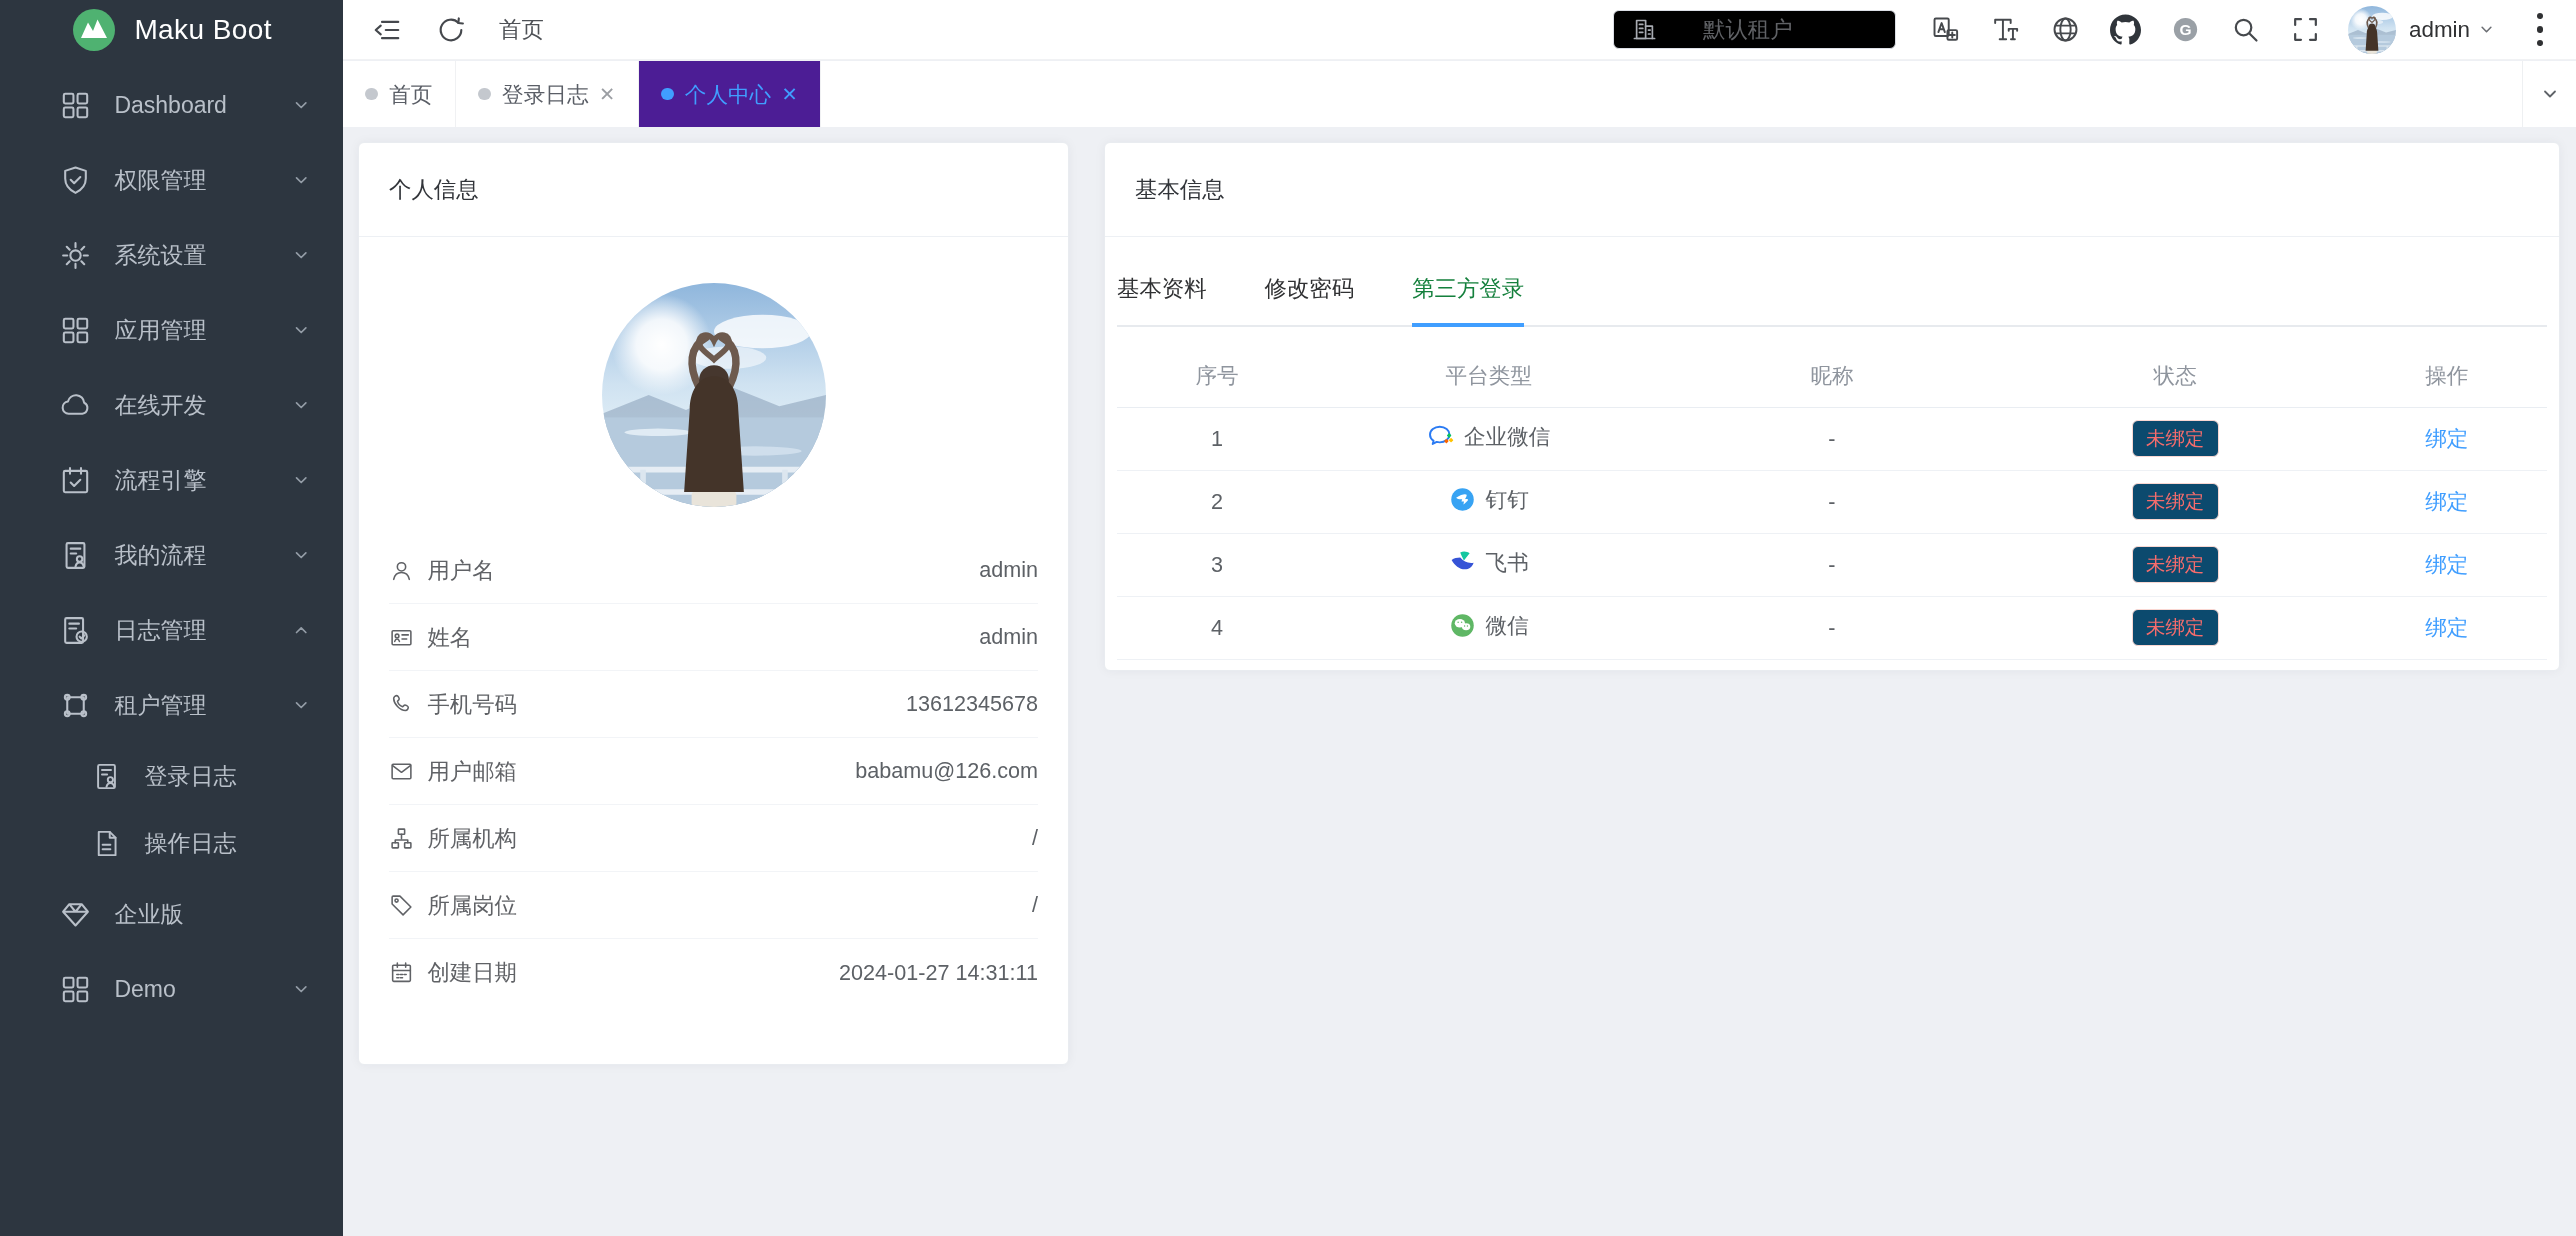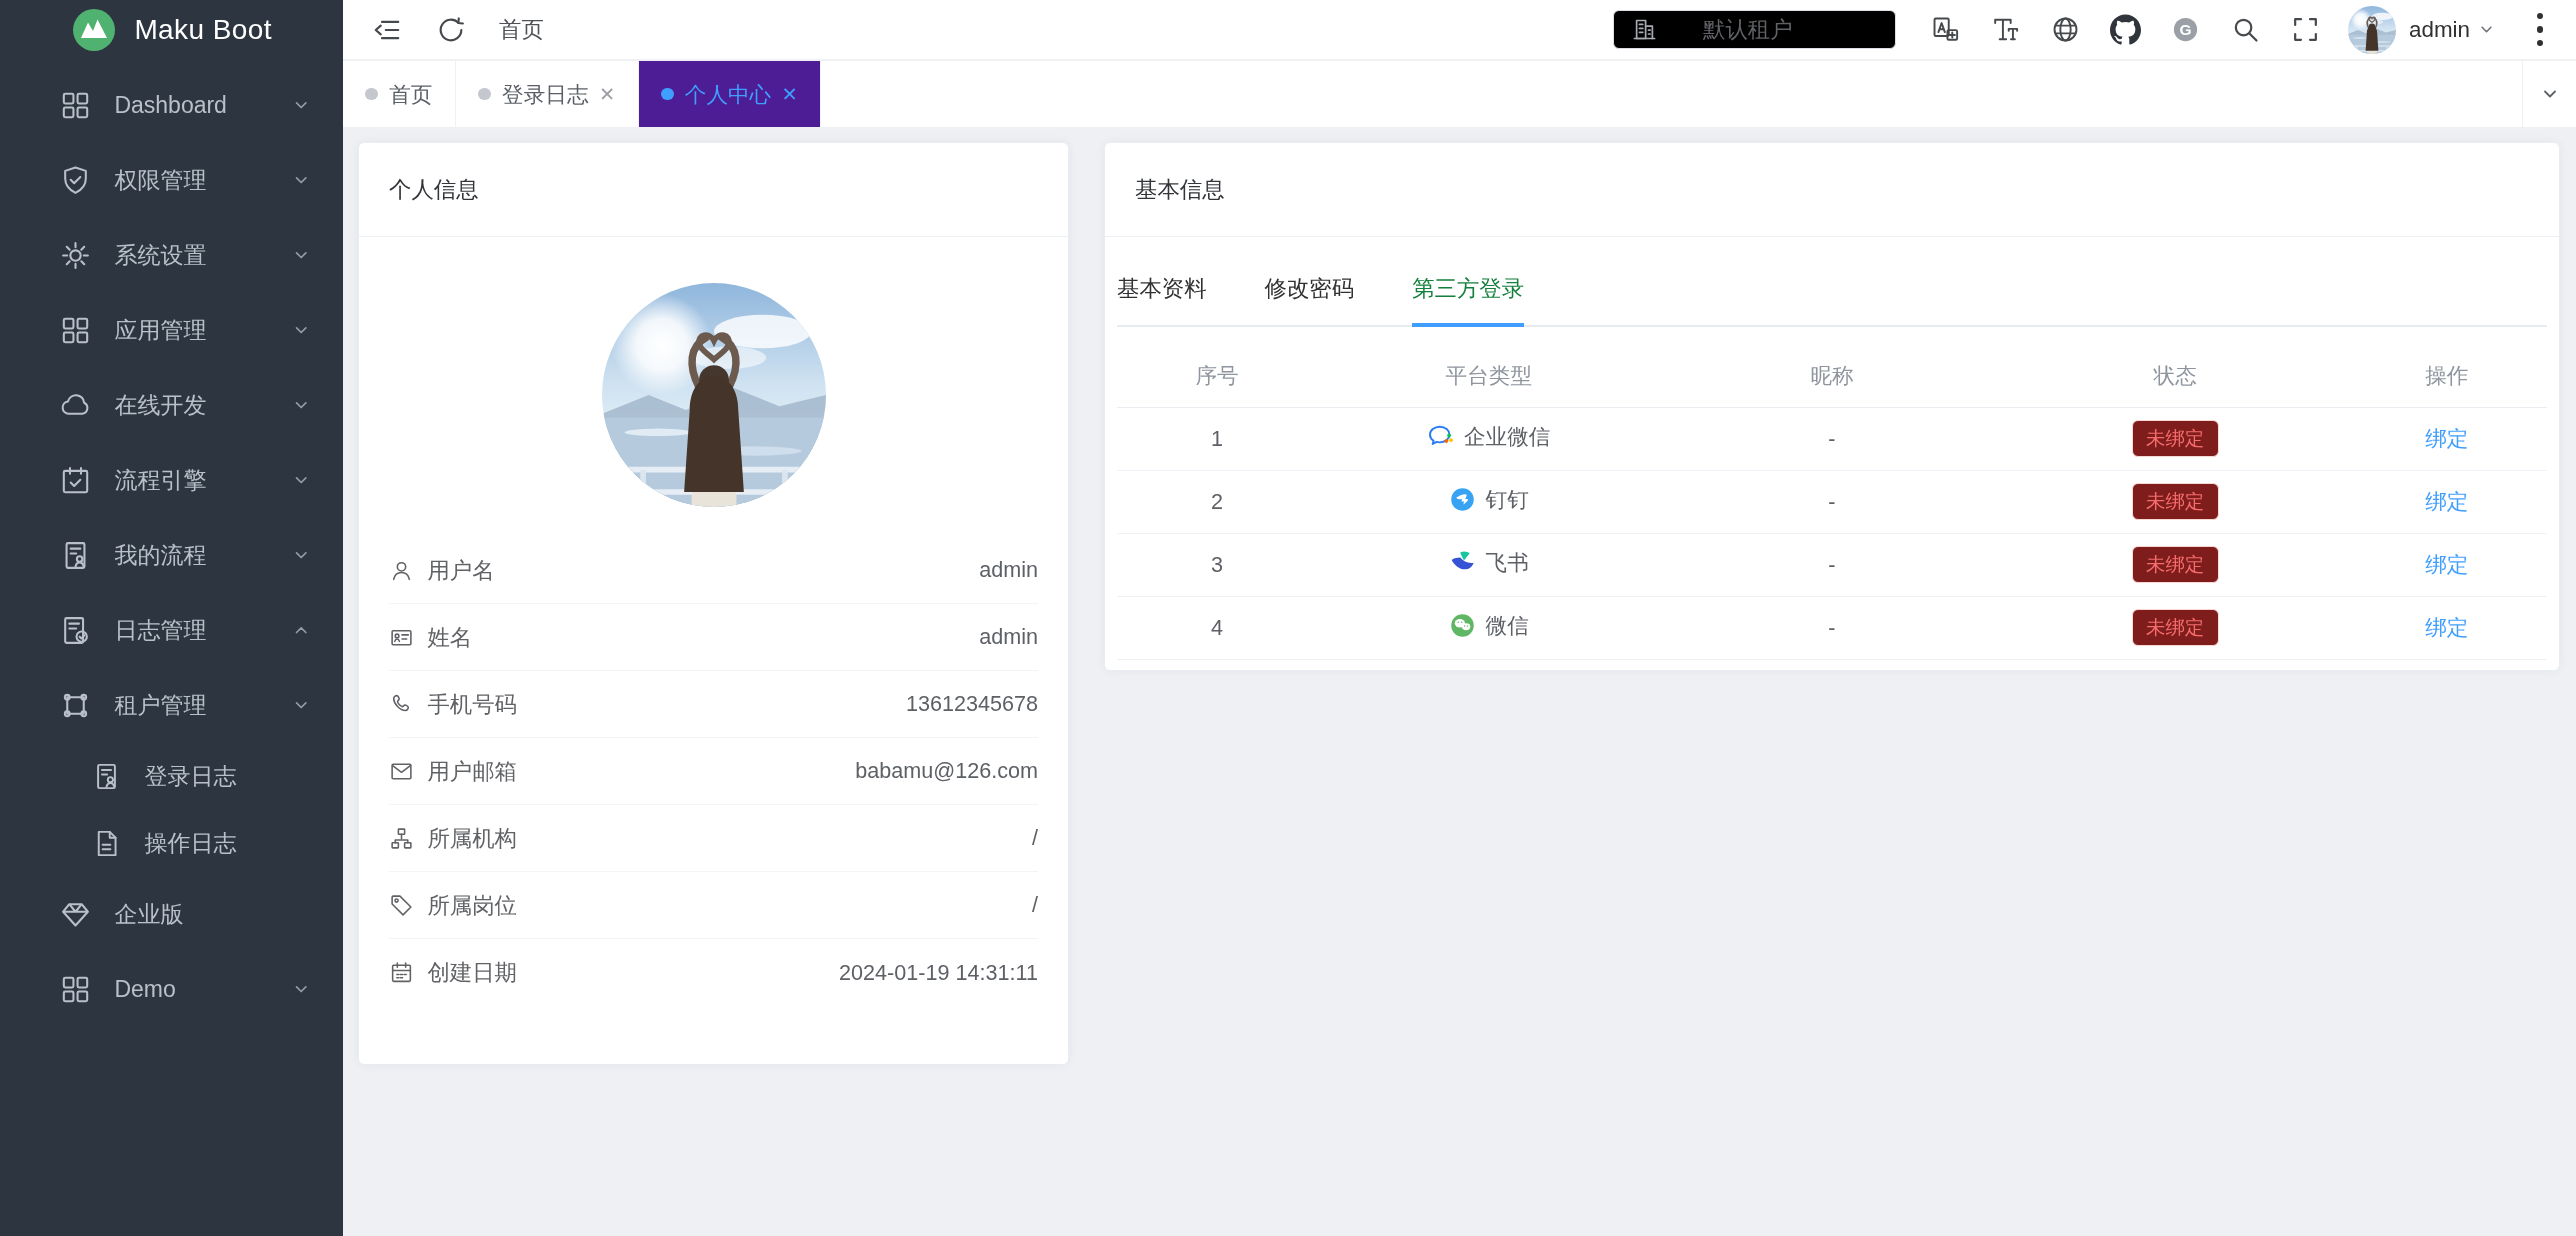--- a/index.html
+++ b/index.html
@@ -79,21 +79,21 @@
   .itab { padding-bottom: 19.4px; border-bottom: 4.5px solid transparent; margin-bottom: -2.2px; cursor: pointer; }
   .itab.active { color: #15803d; border-bottom-color: #409eff; }
 
   .table { margin-top: 16.4px; font-size: 21.6px; }
   .trow { display: flex; align-items: center; height: 63px; border-bottom: 0.7px solid #eef1f5; color: #5d6166; }
   .trow.thead { height: 64px; color: #8f959e; border-bottom: 0.7px solid #e9edf2; }
   .tc { text-align: center; }
   .tc1 { width: 14%; } .tc2 { width: 24%; } .tc3 { width: 24%; } .tc4 { width: 24%; } .tc5 { width: 14%; }
   .pcell { display: inline-flex; align-items: center; gap: 9.7px; }
   .picon { width: 27px; height: 27px; }
-  .badge { display: inline-block; padding: 5.2px 13.4px 6px; background: #7f1d1d; border: 0.7px solid #f9d7d2; color: #f56c6c; border-radius: 6px; font-size: 19.4px; line-height: 1.2; }
+  .badge { display: inline-block; padding: 5.2px 13.4px 6px; background: #0c4a6e; border: 0.7px solid #f9d7d2; color: #f56c6c; border-radius: 6px; font-size: 19.4px; line-height: 1.2; }
   .alink { color: #409eff; cursor: pointer; text-decoration: none; }
 </style>
 </head>
 <body>
 
 <svg class="hidden-defs" aria-hidden="true" style="font-size:30px">
   <defs>
     <linearGradient id="g-sky" x1="0" y1="0" x2="0" y2="1">
       <stop offset="0" stop-color="#8fb6dc"></stop>
         <stop offset="0.45" stop-color="#cfe2f1"></stop>
@@ -556,21 +556,21 @@
           <use href="#i-tag"></use>
         </svg>
       <span class="flabel">所属岗位</span>
       <span class="fvalue">/</span>
     </div>
     <div class="field">
       <svg class="ficon" viewBox="0 0 34 34" width="25" height="25">
           <use href="#i-cal"></use>
         </svg>
       <span class="flabel">创建日期</span>
-      <span class="fvalue">2024-01-19 14:31:11</span>
+      <span class="fvalue">2024-01-27 14:31:11</span>
     </div>
   </div>
 </section>
 
 <section class="card info-card">
   <div class="card-header">
     <span>基本信息</span>
   </div>
   <div class="info-body">
     <div class="itabs">

